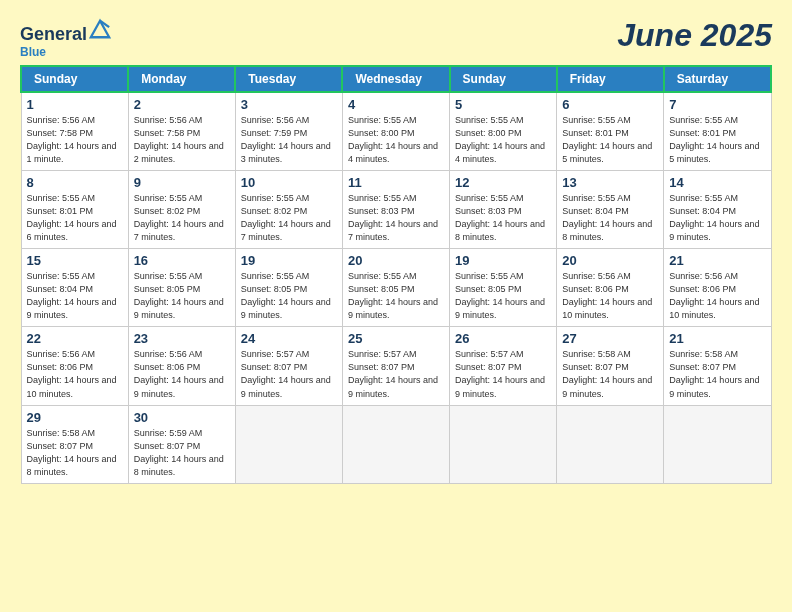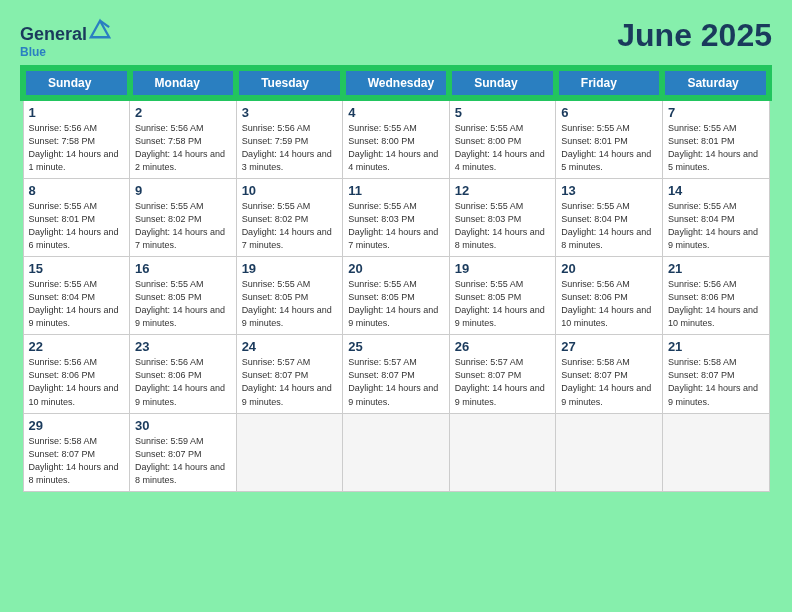--- a/index.html
+++ b/index.html
@@ -7,21 +7,21 @@
       font-family: Arial, sans-serif;
       background: #fff;
       width: 792px;
       height: 612px;
       overflow: hidden;
     }
     .page {
       width: 792px;
       min-height: 612px;
       padding: 18px 20px 12px 20px;
-      background: #86efac;
+      background: #fef9c3;
     }
     .header {
       display: flex;
       justify-content: space-between;
       align-items: flex-start;
       margin-bottom: 6px;
     }
     .logo {
       display: flex;
       align-items: center;
@@ -32,20 +32,21 @@
       color: #1a3a5c;
       line-height: 1.1;
     }
     .logo-icon {
       width: 22px;
       height: 22px;
       margin-left: 2px;
     }
     .title-block {
       text-align: right;
+      font-style: italic;
     }
     .month-title {
       font-size: 32px;
       font-weight: bold;
       color: #1a3a5c;
       line-height: 1.1;
     }
     .location {
       font-size: 14px;
       color: #444;
@@ -53,23 +54,23 @@
     .calendar {
       width: 100%;
       border-collapse: collapse;
       table-layout: fixed;
     }
     .calendar th {
       background: #2a7fc1;
       color: #fff;
       font-size: 12px;
       font-weight: bold;
-      padding: 5px 22px;
+      padding: 5px 12px;
       text-align: left;
-      border: 6px solid #22c55e;
+      border: 2px solid #22c55e;
     }
     .calendar td {
       border: 1px solid #ccc;
       vertical-align: top;
       padding: 4px 5px;
       font-size: 9.5px;
       color: #333;
       height: 78px;
       background: #fff;
     }

